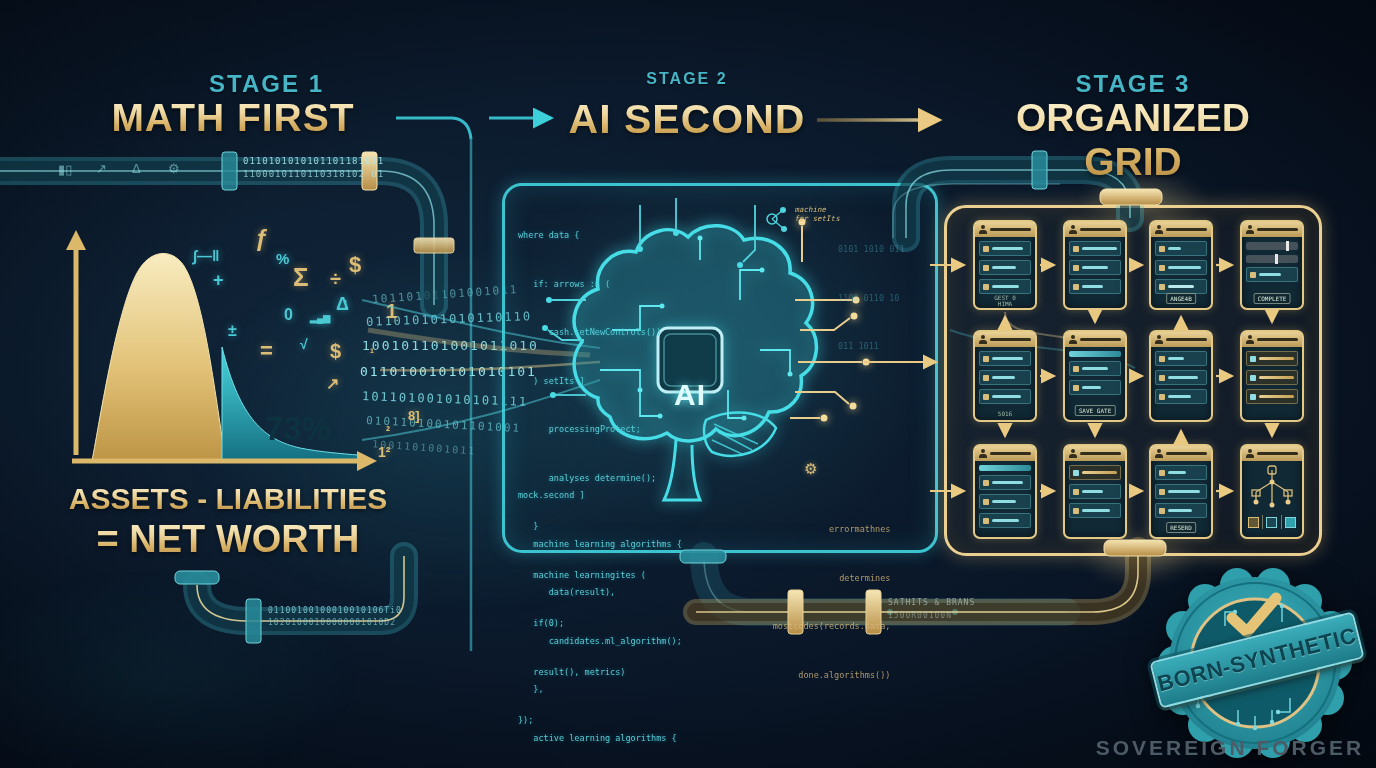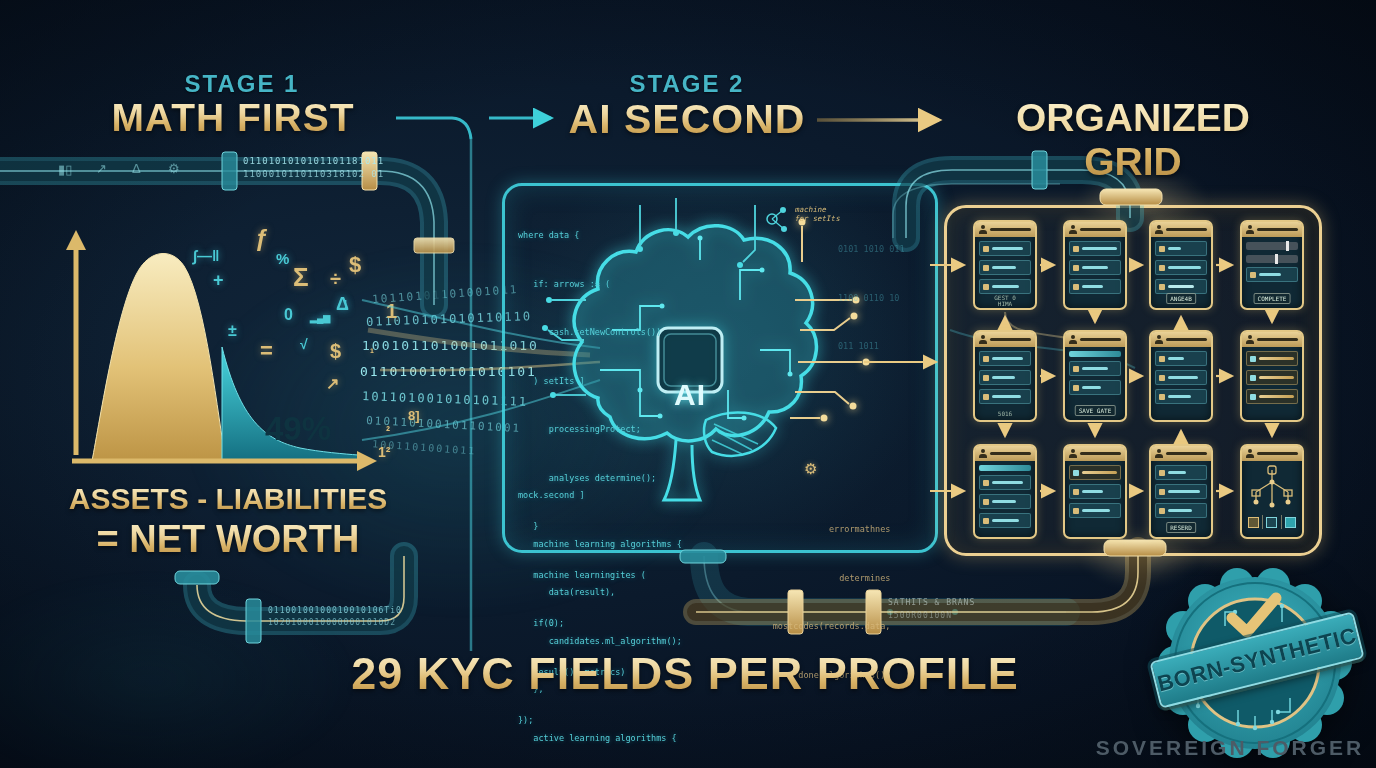--- a/index.html
+++ b/index.html
@@ -279,27 +279,28 @@
         <path d="M1272,312 V322" marker-end="url(#mGold)"></path>
       <path d="M1005,424 V436" marker-end="url(#mGold)"></path>
         <path d="M1095,424 V436" marker-end="url(#mGold)"></path>
         <path d="M1181,441 V431" marker-end="url(#mGold)"></path>
         <path d="M1272,424 V436" marker-end="url(#mGold)"></path>
       <path d="M1005,312 C1005,340 1060,330 1090,345" stroke="rgba(240,215,150,.35)" stroke-width="2"></path>
       <path d="M950,330 C1010,352 1090,344 1135,368" stroke="rgba(80,200,215,.3)" stroke-width="2"></path>
     </g>
   </svg>
 
-  <div class="abs teal-label ctr" style="left:142px;top:70px;width:200px;font-size:24px;z-index:4;">STAGE 1</div>
+  <div class="abs teal-label ctr" style="left:124px;top:70px;width:200px;font-size:24px;z-index:4;text-align:right;">STAGE 1</div>
   <div class="abs gold-text ctr" style="left:63px;top:96px;width:340px;font-size:39px;letter-spacing:1px;z-index:4;">MATH FIRST</div>
-  <div class="abs teal-label ctr" style="left:587px;top:70px;width:200px;font-size:24px;z-index:4;">STAGE 2</div>
+  <div class="abs teal-label ctr" style="left:587px;top:70px;width:200px;font-size:16px;z-index:4;">STAGE 2</div>
   <div class="abs gold-text ctr" style="left:557px;top:96px;width:260px;font-size:41px;letter-spacing:1px;z-index:4;">AI SECOND</div>
+  <div class="abs teal-label ctr" style="left:1033px;top:70px;width:200px;font-size:24px;z-index:4;">STAGE 3</div>
   <div class="abs gold-text ctr" style="left:963px;top:96px;width:340px;font-size:39px;z-index:4;">ORGANIZED GRID</div>
 
-  <div class="abs ctr" style="left:243px;top:410px;width:110px;font-size:33px;font-weight:bold;color:#0e3340;z-index:4;">49%</div>
+  <div class="abs ctr" style="left:243px;top:410px;width:110px;font-size:33px;font-weight:bold;color:#0e3340;z-index:4;">73%</div>
   <div class="abs gold-text ctr" style="left:48px;top:518px;width:360px;font-size:38px;z-index:4;">= NET WORTH</div>
   <div class="abs gold-text ctr" style="left:48px;top:482px;width:360px;font-size:30px;z-index:4;">ASSETS - LIABILITIES</div>
 
   <span class="sym g" style="left:255px;top:224px;font-size:24px;">ƒ</span>
   <span class="sym" style="left:193px;top:247px;font-size:15px;">∫—‖</span>
   <span class="sym" style="left:213px;top:270px;font-size:18px;">+</span>
   <span class="sym" style="left:276px;top:250px;font-size:15px;">%</span>
   <span class="sym g" style="left:293px;top:262px;font-size:26px;">Σ</span>
   <span class="sym g" style="left:330px;top:268px;font-size:20px;">÷</span>
   <span class="sym g" style="left:349px;top:252px;font-size:22px;">$</span>
@@ -602,21 +603,20 @@
     </svg>
     <div class="iconrow">
       <span class="mi g"></span>
         <span class="vsep"></span>
       <span class="mi"></span>
         <span class="vsep"></span>
       <span class="mi" style="background:#2fa3ad;"></span>
     </div>
   </div>
 
-  <div class="abs gold-text ctr" style="left:280px;top:648px;width:810px;font-size:45px;letter-spacing:1px;z-index:5;">29 KYC FIELDS PER PROFILE</div>
 
   <div class="abs" id="badge">
     <svg width="210" height="210" viewBox="0 0 210 210" style="position:absolute;left:0;top:0;">
       <g fill="#2f9fab">
         <circle cx="185" cy="105" r="17"></circle>
           <circle cx="177" cy="140" r="17"></circle>
           <circle cx="155" cy="167" r="17"></circle>
           <circle cx="123" cy="183" r="17"></circle>
         <circle cx="87" cy="183" r="17"></circle>
           <circle cx="55" cy="167" r="17"></circle>

